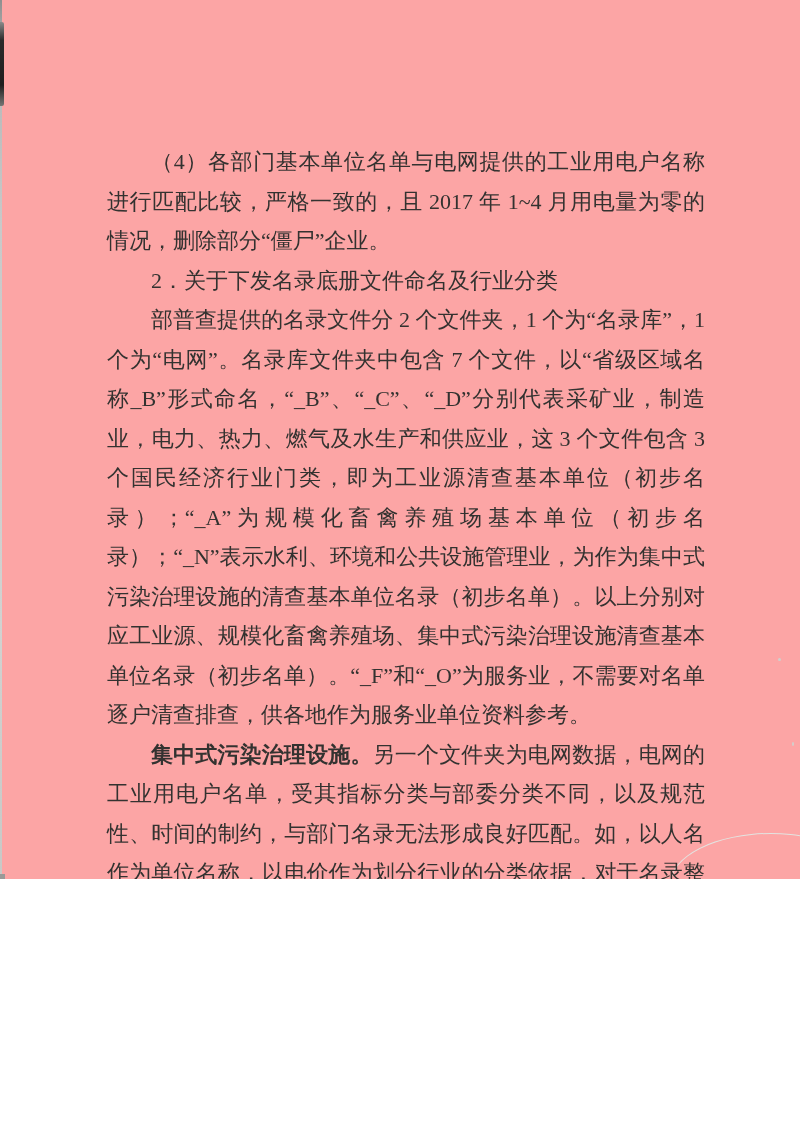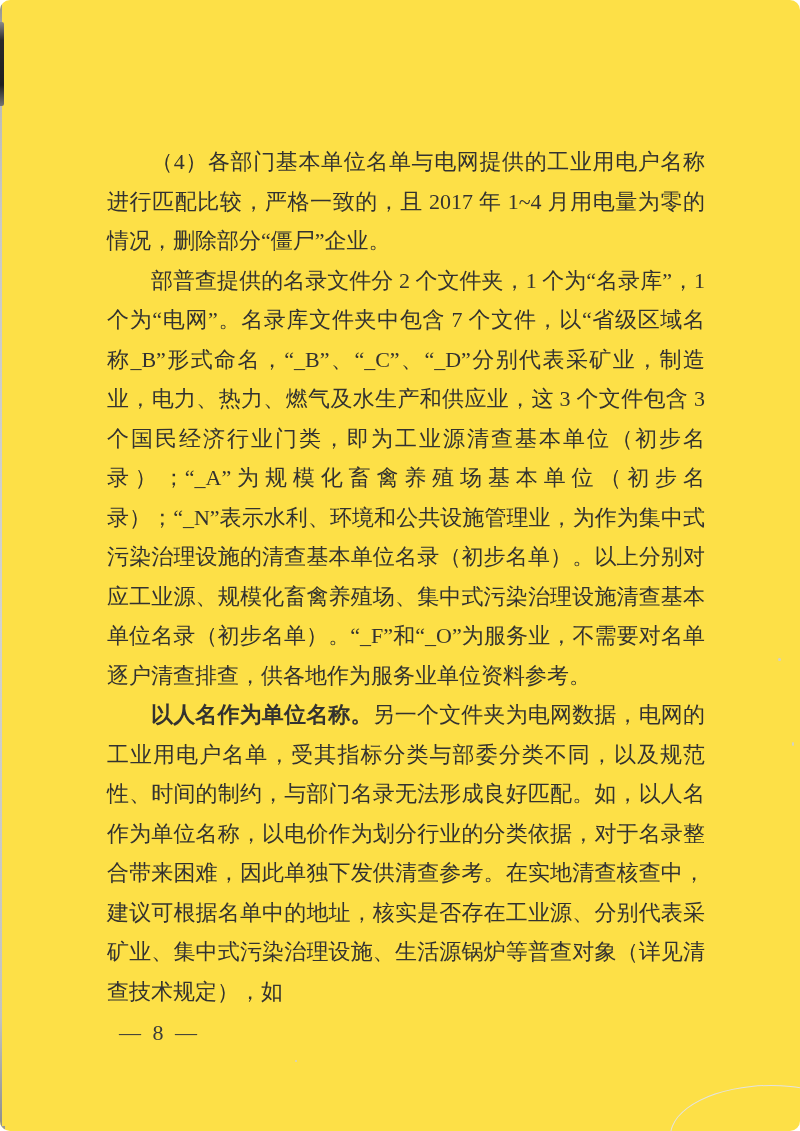--- a/index.html
+++ b/index.html
@@ -8,24 +8,23 @@
   }
   body {
     width: 800px;
     height: 1131px;
     background: #ffffff;
     font-family: "Liberation Serif", "DejaVu Serif", serif;
   }
   .page {
     position: relative;
     width: 800px;
-    height: 1131px;
-    background: #fde047;
+    height: 879px;
+    background: #fca5a5;
     overflow: hidden;
-    border-radius: 10px;
   }
   
   .scan-edge-line {
     position: absolute;
     left: 0;
     top: 0;
     width: 2px;
     height: 1131px;
     background: linear-gradient(180deg,
       #8f8f8f 0%, #b5b5b5 4%, #c9c9c9 20%,
@@ -108,19 +107,20 @@
   <div class="scan-edge-line"></div>
   <div class="scan-edge-dark"></div>
   <div class="scan-edge-bottom-nub"></div>
   <div class="scan-corner-curl"></div>
   <div class="scan-speck speck-a"></div>
   <div class="scan-speck speck-b"></div>
   <div class="scan-speck speck-c"></div>
 
   <div class="content">
     <p>（4）各部门基本单位名单与电网提供的工业用电户名称进行匹配比较，严格一致的，且 2017 年 1~4 月用电量为零的情况，删除部分“僵尸”企业。</p>
+    <p>2．关于下发名录底册文件命名及行业分类</p>
     <p>部普查提供的名录文件分 2 个文件夹，1 个为“名录库”，1 个为“电网”。名录库文件夹中包含 7 个文件，以“省级区域名称_B”形式命名，“_B”、“_C”、“_D”分别代表采矿业，制造业，电力、热力、燃气及水生产和供应业，这 3 个文件包含 3 个国民经济行业门类，即为工业源清查基本单位（初步名录）；“_A”为规模化畜禽养殖场基本单位（初步名录）；“_N”表示水利、环境和公共设施管理业，为作为集中式污染治理设施的清查基本单位名录（初步名单）。以上分别对应工业源、规模化畜禽养殖场、集中式污染治理设施清查基本单位名录（初步名单）。“_F”和“_O”为服务业，不需要对名单逐户清查排查，供各地作为服务业单位资料参考。</p>
-    <p><span class="lead-bold">以人名作为单位名称。</span><span>另一个文件夹为电网数据，电网的工业用电户名单，受其指标分类与部委分类不同，以及规范性、时间的制约，与部门名录无法形成良好匹配。如，以人名作为单位名称，以电价作为划分行业的分类依据，对于名录整合带来困难，因此单独下发供清查参考。在实地清查核查中，建议可根据名单中的地址，核实是否存在工业源、分别代表采矿业、集中式污染治理设施、生活源锅炉等普查对象（详见清查技术规定），如</span></p>
+    <p><span class="lead-bold">集中式污染治理设施。</span><span>另一个文件夹为电网数据，电网的工业用电户名单，受其指标分类与部委分类不同，以及规范性、时间的制约，与部门名录无法形成良好匹配。如，以人名作为单位名称，以电价作为划分行业的分类依据，对于名录整合带来困难，因此单独下发供清查参考。在实地清查核查中，建议可根据名单中的地址，核实是否存在工业源、分别代表采矿业、集中式污染治理设施、生活源锅炉等普查对象（详见清查技术规定），如</span></p>
   </div>
 
   <div class="page-number">— 8 —</div>
 
 </div>
 
 </body></html>

